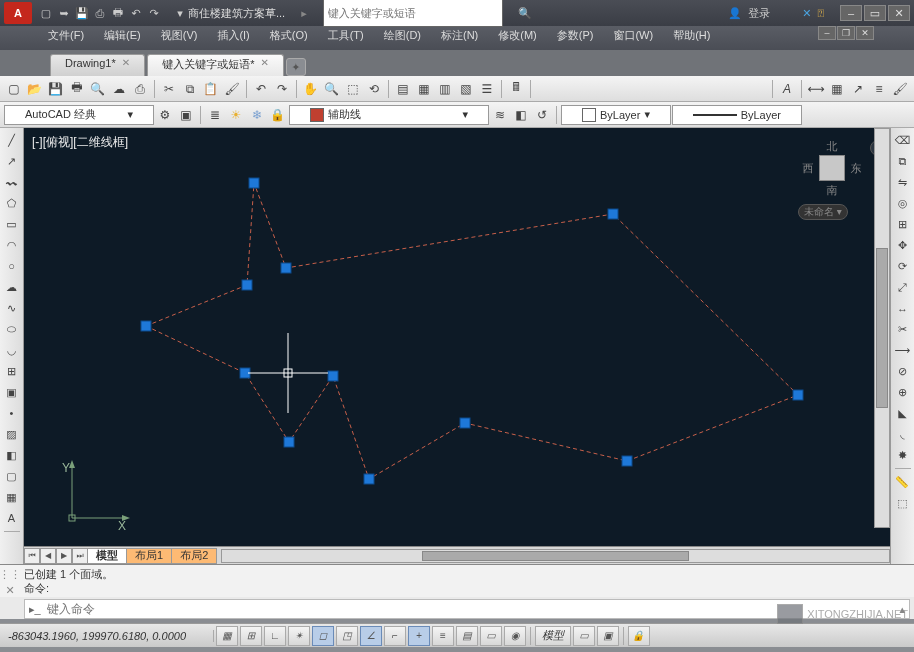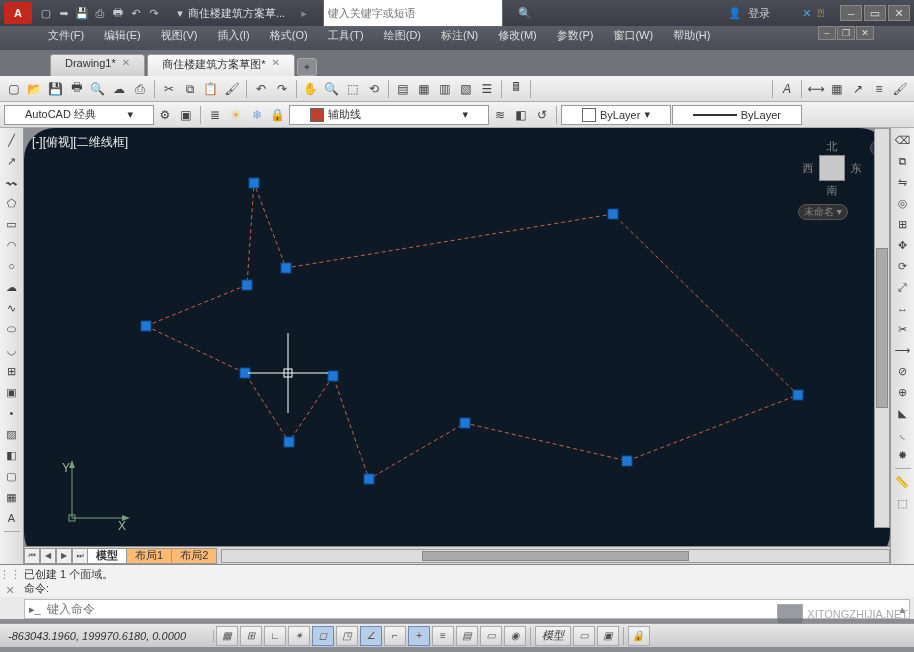--- a/index.html
+++ b/index.html
@@ -38,21 +38,21 @@
 .tb-swatch { width:14px; height:14px; border:1px solid #666; }
 .tb-line { width:60px; height:2px; background:#333; }
 
 
 .main { position: relative; height: 436px; display: flex; }
 .palette-left { width: 24px; background: linear-gradient(90deg,#f0f0f0,#dcdcdc); border-right:1px solid #999; display:flex; flex-direction:column; padding:2px 0; gap:1px; align-items:center;}
 .palette-right { width: 24px; background: linear-gradient(90deg,#dcdcdc,#f0f0f0); border-left:1px solid #999; display:flex; flex-direction:column; padding:2px 0; gap:1px; align-items:center;}
 .pal-btn { width:20px; height:20px; display:flex; align-items:center; justify-content:center; cursor:pointer; color:#444; font-size:11px; border:1px solid transparent;}
 .pal-sep { width:16px; height:1px; background:#aaa; margin:2px 0;}
 
-.viewport-wrap { flex:1; display:flex; flex-direction:column; background:#0d1a26; position:relative;border-radius:31px; }
+.viewport-wrap { flex:1; display:flex; flex-direction:column; background:#0d1a26; position:relative; }
 .viewport { flex:1; position:relative; overflow:hidden; }
 .vp-label { position:absolute; top:6px; left:8px; color:#eee; font-size:12px; }
 .viewcube { position:absolute; top:10px; right:24px; text-align:center; color:#888; }
 .vc-grid { display:grid; grid-template-columns: 20px 28px 20px; grid-template-rows:16px 28px 16px; align-items:center; justify-items:center;}
 .vc-face { width:26px; height:26px; background:#c8c8c8; border:1px solid #888; }
 .vc-btn { width:50px; height:16px; background:#333; border:1px solid #555; border-radius:8px; margin-top:6px; color:#888; font-size:10px; display:flex;align-items:center;justify-content:center;}
 .nav-wheel { position:absolute; top:12px; right:4px; width:16px; height:16px; border:1px solid #555; border-radius:50%; background:#2a3440; cursor:pointer;}
 
 svg.drawing { position:absolute; inset:0; width:100%; height:100%; }
 .grip { fill:#1e78d8; stroke:#0d4a8c; stroke-width:1; }
@@ -145,21 +145,21 @@
     <div class="mdi-btn">✕</div>
   </div>
 </div>
 
 <div class="doctabs">
   <div class="doctab">
       <span>Drawing1*</span>
       <span class="x">✕</span>
     </div>
   <div class="doctab active">
-      <span>商住楼建筑方案草图*</span>
+      <span>键入关键字或短语*</span>
       <span class="x">✕</span>
     </div>
   <div class="newtab">✦</div>
 </div>
 
 <div class="toolbar-row">
   <div class="tb-btn">▢</div>
   <div class="tb-btn">📂</div>
   <div class="tb-btn">💾</div>
   <div class="tb-btn">🖶</div>

